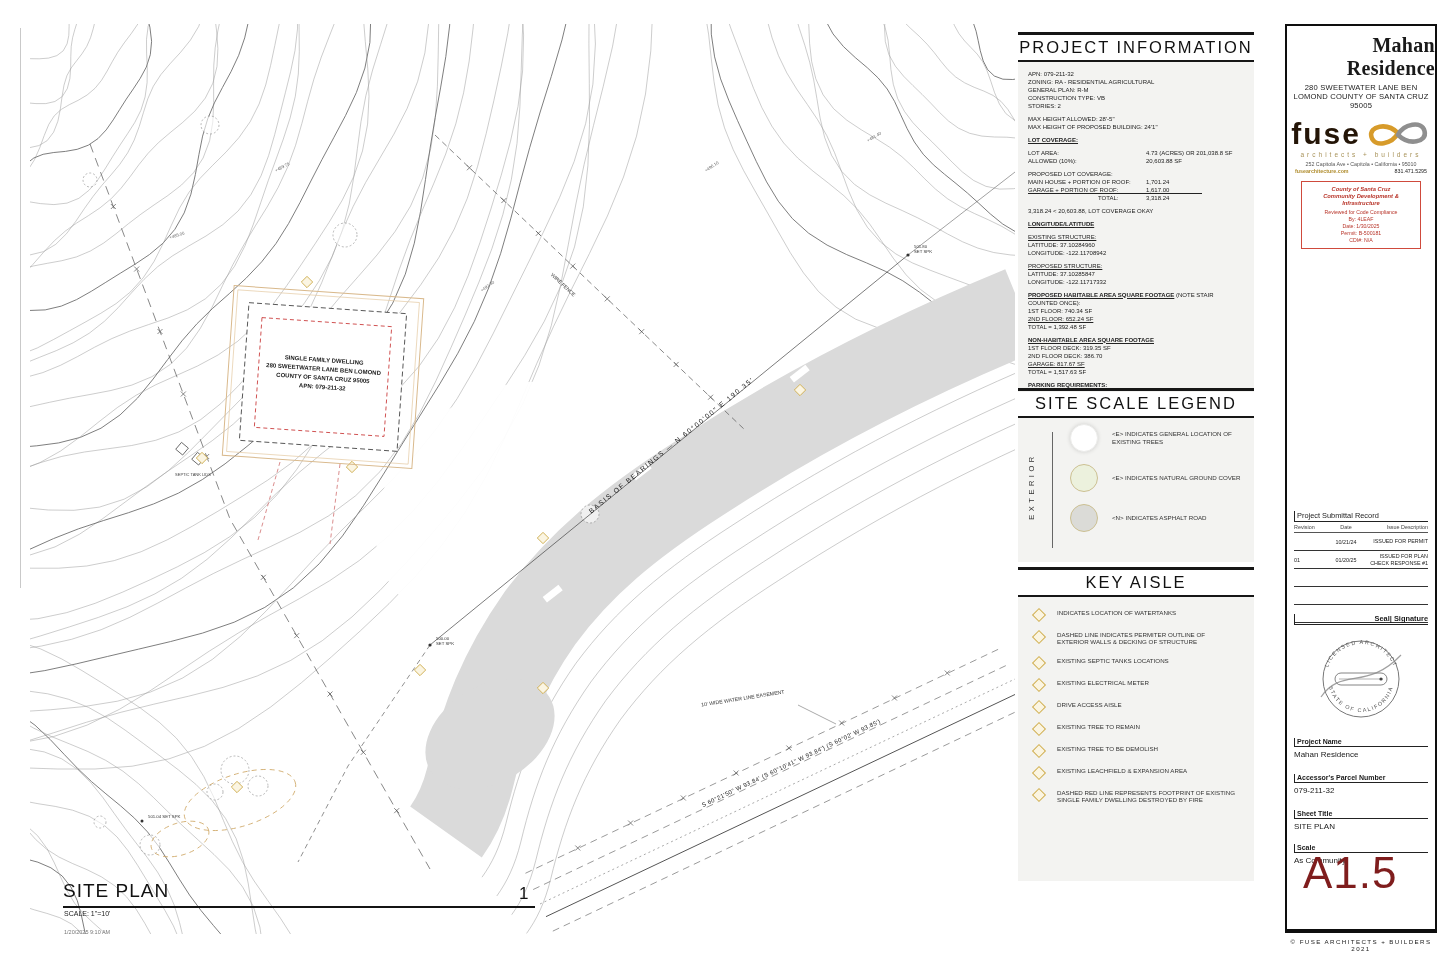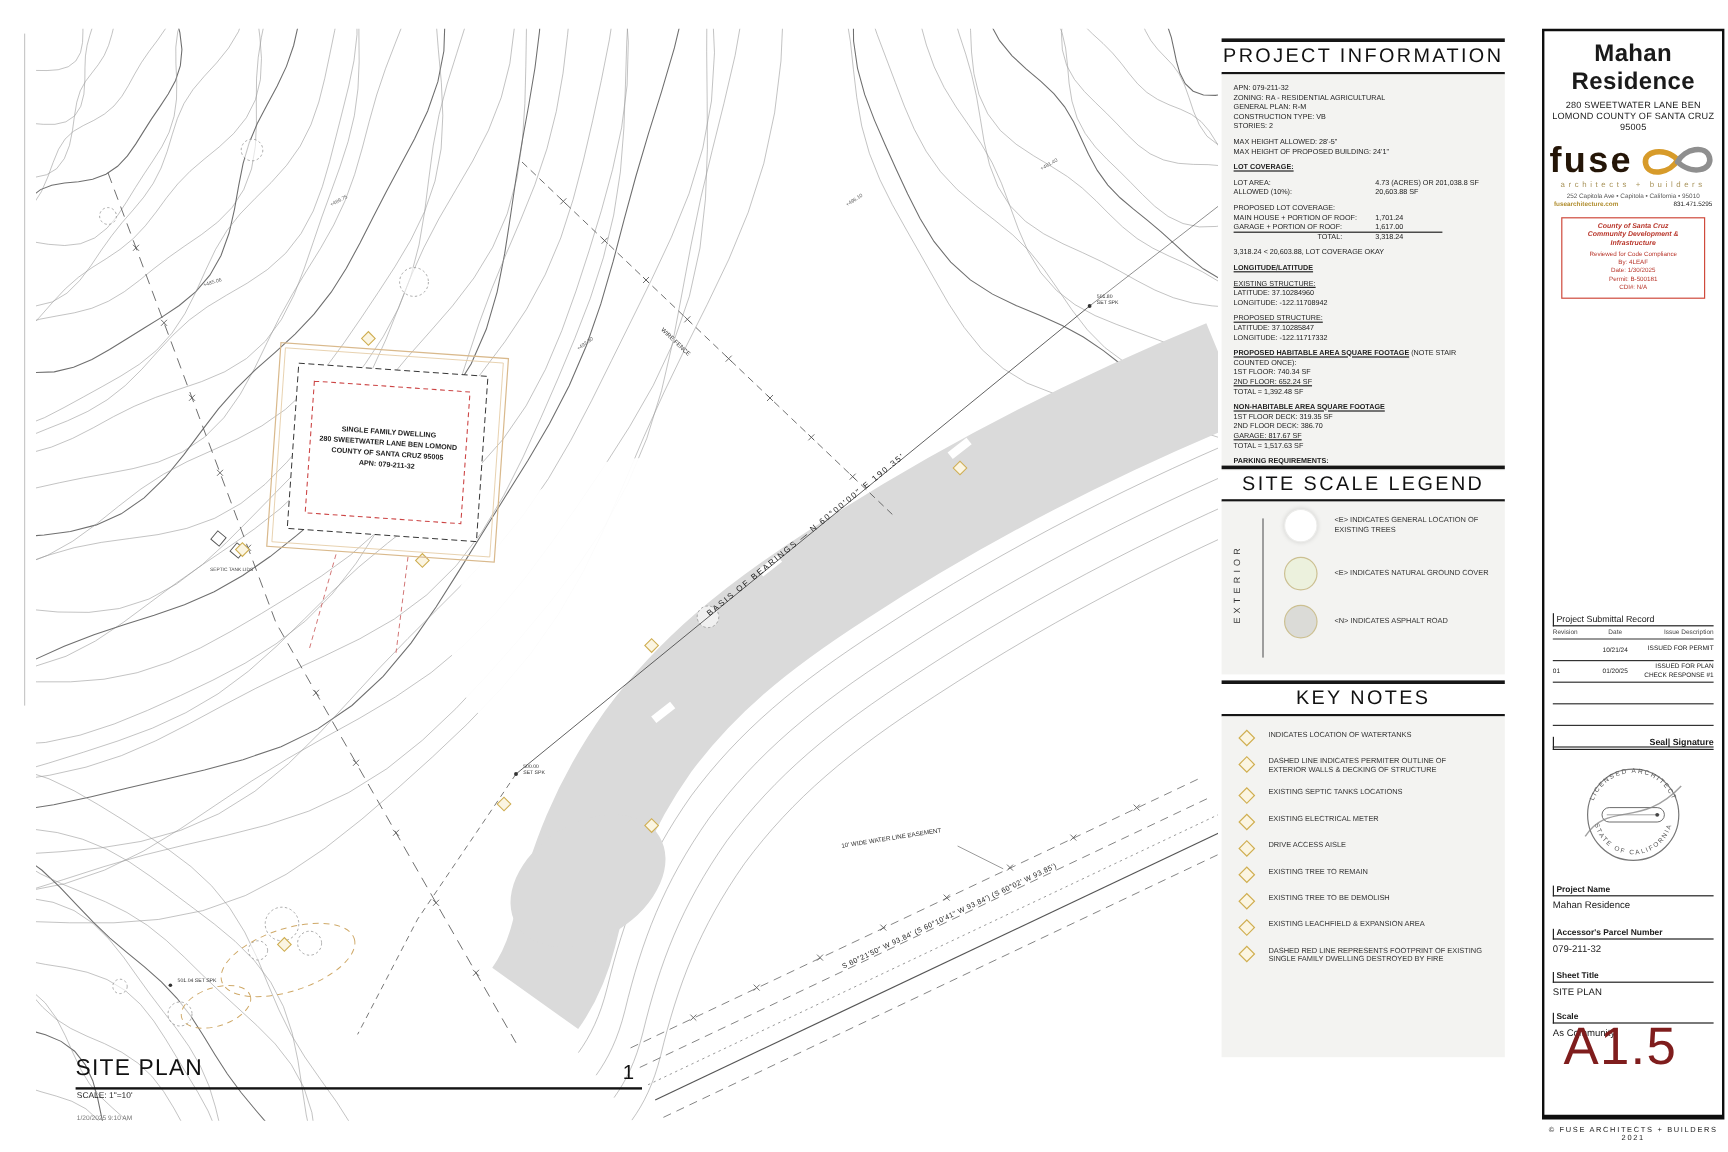--- a/index.html
+++ b/index.html
@@ -38,21 +38,21 @@
 
   .kn-bodywrap{background:#f3f3f1;padding:12px 10px 10px 16px;min-height:262px;}
   .kn-item{display:flex;margin-bottom:11px;}
   .kn-diamond{width:8px;height:8px;flex:0 0 8px;transform:rotate(45deg);margin-top:1px;
       background:#fbf5e2;border:1px solid #cfae52;}
   .kn-text{font-size:6.2px;line-height:7.5px;margin-left:13px;width:178px;color:#333;}
 
   
   .tblock{position:absolute;left:1285px;top:24px;width:152px;height:909px;
           border:2px solid #0e0e0e;border-bottom-width:4px;background:#fff;box-sizing:border-box;}
-  .tb-title{margin-top:8px;text-align:center;font-size:20px;font-weight:700;line-height:23px;letter-spacing:0.3px;}
+  .tb-title{margin-top:8px;text-align:right;font-size:20px;font-weight:700;line-height:23px;letter-spacing:0.3px;font-family:Liberation Serif, serif;}
   .tb-addr{margin-top:3px;text-align:center;font-size:7.6px;line-height:9px;letter-spacing:0.2px;}
   .fuse{margin-top:8px;text-align:center;}
   .fuse-row{display:flex;align-items:center;justify-content:center;gap:4px;}
   .fuse-word{font-size:30px;font-weight:700;letter-spacing:2px;color:#241507;line-height:28px;text-align:right;}
   .fuse-tag{font-size:6.5px;letter-spacing:3px;color:#a8935a;margin-top:1px;}
   .fuse-addr{font-size:5.3px;color:#555;margin-top:3px;}
   .fuse-contact{display:flex;justify-content:space-between;padding:1px 8px 0 8px;font-size:5.3px;}
   .fuse-web{color:#b08d2e;font-weight:700;}
   .stamp{margin:7px 14px 0 14px;border:1.5px solid #cf4a3c;padding:4px 2px;text-align:center;color:#b8352a;}
   .stamp .s1{font-size:5.8px;font-weight:700;font-style:italic;line-height:7px;}
@@ -462,21 +462,21 @@
         <div class="legend-item">
           <span class="legend-circle asphalt"></span>
           <span class="legend-text">&lt;N&gt; INDICATES ASPHALT ROAD</span>
         </div>
       </div>
   </div>
 </div>
 
 <div class="panel" style="left:1018px;top:567px;">
   <div class="panel-rule"></div>
-  <h2>KEY NOTES</h2>
+  <h2>KEY AISLE</h2>
   <div class="panel-rule thin"></div>
   <div class="kn-bodywrap">
 
       <div class="kn-item">
         <span class="kn-diamond"></span>
         <span class="kn-text">INDICATES LOCATION OF WATERTANKS</span>
       </div>
 
       <div class="kn-item">
         <span class="kn-diamond"></span>

